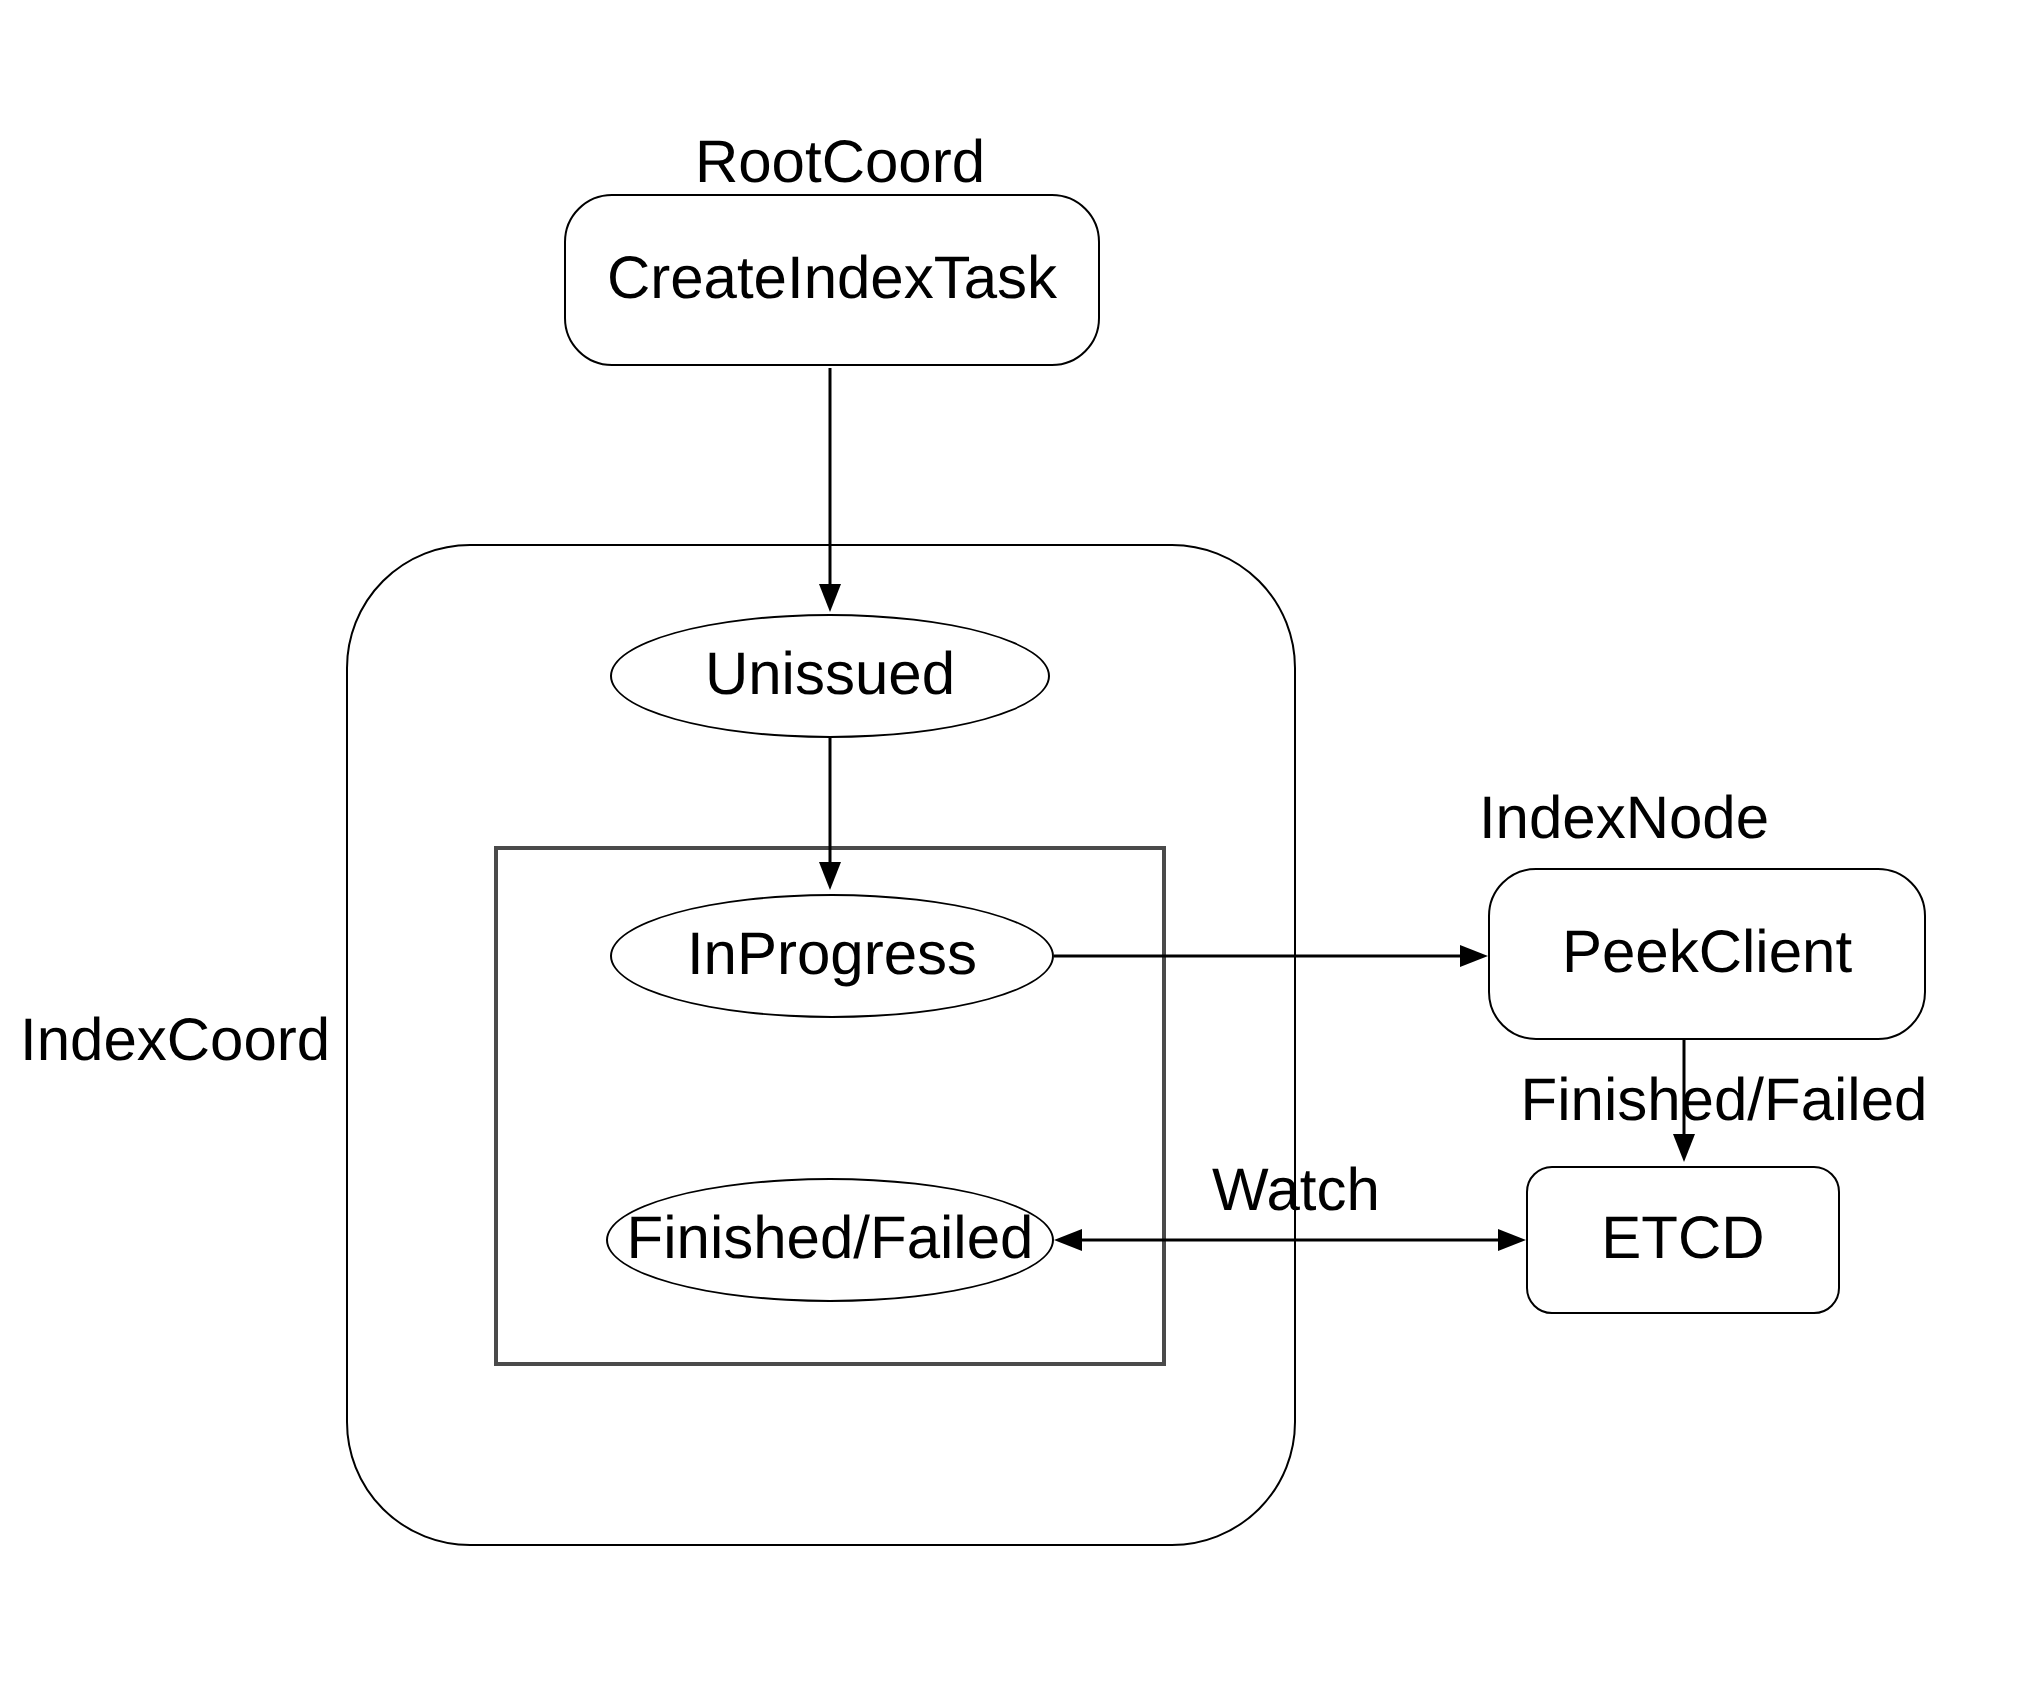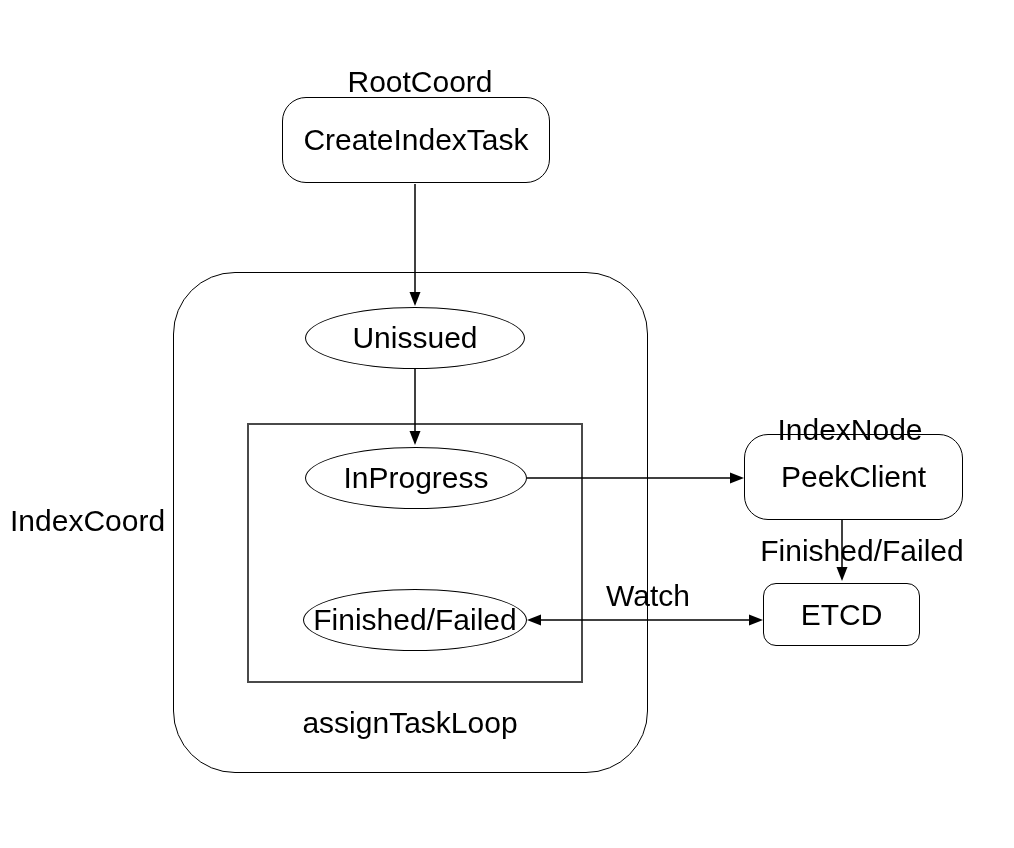--- a/index.html
+++ b/index.html
@@ -40,40 +40,40 @@
     align-items: center;
     justify-content: center;
     border: 1.6px solid #000000;
     background: #ffffff;
     white-space: nowrap;
   }
   .rounded { border-radius: 24px; }
   .ellipse { border-radius: 50%; }
   #create-index-task { left: 282px; top: 97px;  width: 268px; height: 86px; }
   #execute-task      { left: 744px; top: 434px; width: 219px; height: 86px; }
-  #etcd              { left: 763px; top: 583px; width: 157px; height: 63px; border-radius: 13px; }
+  #etcd              { left: 763px; top: 583px; width: 157px; height: 74px; border-radius: 13px; }
   #unissued          { left: 305px; top: 307px; width: 220px; height: 62px; }
   #in-progress       { left: 305px; top: 447px; width: 222px; height: 62px; }
   #finished-failed   { left: 303px; top: 589px; width: 224px; height: 62px; }
   
   #edges {
     position: absolute;
     left: 0; top: 0;
     pointer-events: none;
   }
   
   .lbl {
     position: absolute;
     white-space: nowrap;
     line-height: 1.15;
     background: transparent;
   }
   .center { transform: translate(-50%, -50%); }
   #label-rootcoord        { left: 420px; top: 66px; margin-top: 16px; }
-  #label-indexnode        { left: 850px; top: 410px; margin-top: 20px; }
+  #label-indexnode        { left: 812px; top: 410px; }
   #label-indexcoord       { left: 10px;  top: 521px; transform: translateY(-50%); }
   #label-assigntaskloop   { left: 410px; top: 723px; }
   #edge-label-peekclient  { left: 657px; top: 459px; }
   #edge-label-watch       { left: 648px; top: 596px; }
   #edge-label-finishedfailed { left: 862px; top: 551px; }
 </style>
 </head>
 <body>
 
 <div id="canvas">
@@ -110,20 +110,19 @@
   <div id="execute-task" class="node rounded">PeekClient</div>
 
   <div id="etcd" class="node">ETCD</div>
 
   <div id="label-rootcoord" class="lbl center">RootCoord</div>
 
   <div id="label-indexnode" class="lbl center">IndexNode</div>
 
   <div id="label-indexcoord" class="lbl">IndexCoord</div>
 
-  <div id="label-assigntaskloop" class="lbl center">assignTaskLoop</div>
 
 
   <div id="edge-label-finishedfailed" class="lbl center">Finished/Failed</div>
 
   <div id="edge-label-watch" class="lbl center">Watch</div>
 
 </div>
 
 </body></html>

